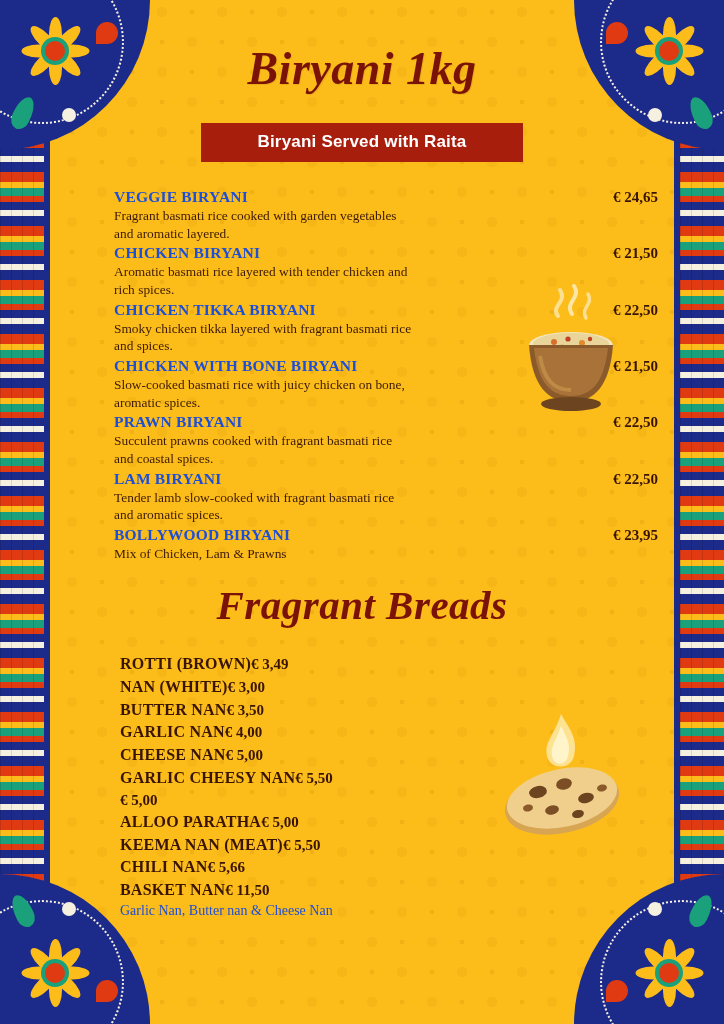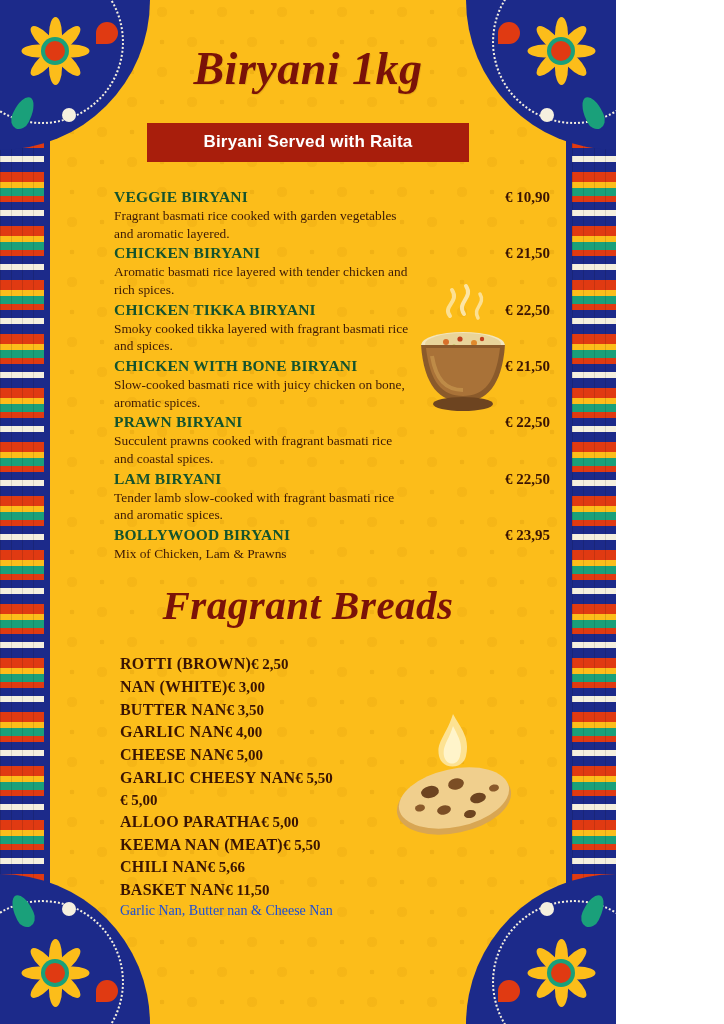--- a/index.html
+++ b/index.html
@@ -2,21 +2,21 @@
 <html><head>
 <meta charset="utf-8">
 <style>
   html, body {
     margin: 0;
     padding: 0;
     background: #ffffff;
   }
   .page {
     position: relative;
-    width: 616px;
+    width: 724px;
     height: 1024px;
     overflow: hidden;
     background: #fcbd1a;
     font-family: "Liberation Serif", serif;
   }
 
   
   .bg-pattern {
     position: absolute;
     inset: 0;
@@ -173,21 +173,21 @@
     margin-bottom: 2px;
   }
   .item-row {
     display: flex;
     align-items: baseline;
     justify-content: space-between;
   }
   .item-name {
     font-weight: bold;
     font-size: 15.5px;
-    color: #14532d;
+    color: #1d4ed8;
     letter-spacing: 0.2px;
     text-transform: uppercase;
     text-align: center;
   }
   .item-price {
     font-weight: bold;
     font-size: 15px;
     color: #3a1403;
     white-space: nowrap;
     padding-left: 14px;
@@ -349,39 +349,39 @@
 
     <h1 class="title" id="biryani-title">Biryani 1kg</h1>
 
     <div class="ribbon">Biryani Served with Raita</div>
 
     <div class="menu-block">
 
       <div class="item">
         <div class="item-row">
           <span class="item-name">VEGGIE BIRYANI</span>
-          <span class="item-price">€ 10,90</span>
+          <span class="item-price">€ 24,65</span>
         </div>
         <div class="item-desc">Fragrant basmati rice cooked with garden vegetables and aromatic layered.</div>
       </div>
 
       <div class="item">
         <div class="item-row">
           <span class="item-name">CHICKEN BIRYANI</span>
           <span class="item-price">€ 21,50</span>
         </div>
         <div class="item-desc">Aromatic basmati rice layered with tender chicken and rich spices.</div>
       </div>
 
       <div class="item">
         <div class="item-row">
           <span class="item-name">CHICKEN TIKKA BIRYANI</span>
           <span class="item-price">€ 22,50</span>
         </div>
-        <div class="item-desc">Smoky cooked tikka layered with fragrant basmati rice and spices.</div>
+        <div class="item-desc">Smoky chicken tikka layered with fragrant basmati rice and spices.</div>
       </div>
 
       <div class="item">
         <div class="item-row">
           <span class="item-name">CHICKEN WITH BONE BIRYANI</span>
           <span class="item-price">€ 21,50</span>
         </div>
         <div class="item-desc">Slow-cooked basmati rice with juicy chicken on bone, aromatic spices.</div>
       </div>
 
@@ -409,21 +409,21 @@
         <div class="item-desc">Mix of Chicken, Lam &amp; Prawns</div>
       </div>
 
     </div>
 
     <h1 class="title" id="tandoori-title">Fragrant Breads</h1>
 
     <div class="bread-block">
       <div class="bread-row">
         <span class="bread-name">ROTTI (BROWN)</span>
-        <span class="bread-price">€ 2,50</span>
+        <span class="bread-price">€ 3,49</span>
       </div>
       <div class="bread-row">
         <span class="bread-name">NAN (WHITE)</span>
         <span class="bread-price">€ 3,00</span>
       </div>
       <div class="bread-row">
         <span class="bread-name">BUTTER NAN</span>
         <span class="bread-price">€ 3,50</span>
       </div>
       <div class="bread-row">

